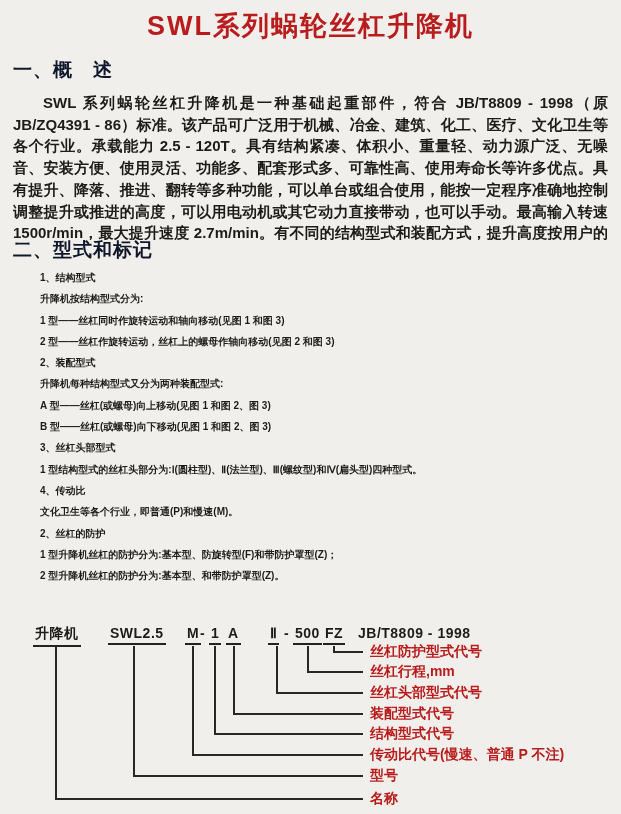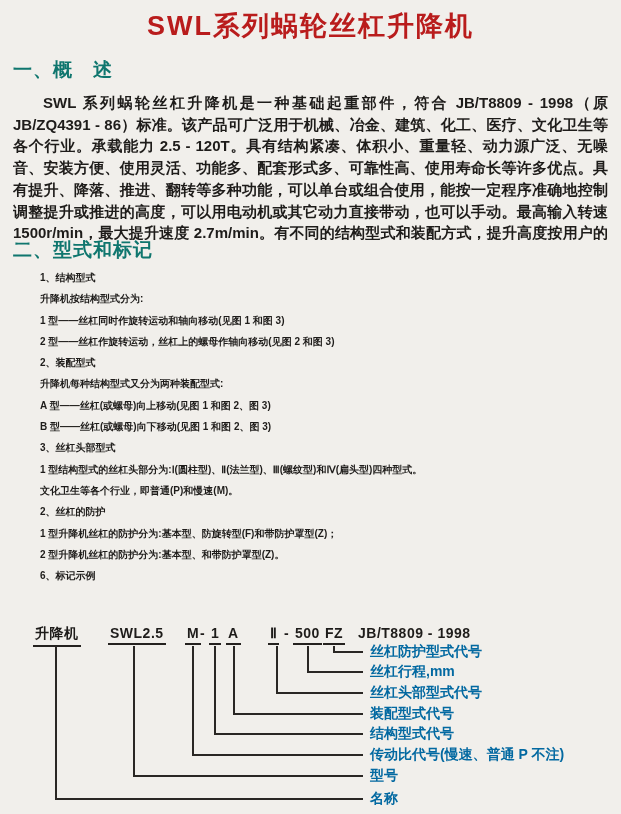--- a/index.html
+++ b/index.html
@@ -13,21 +13,21 @@
   }
   .title{
     position:absolute;top:8px;left:0;right:0;
     text-align:center;
     font-size:27px;font-weight:900;letter-spacing:2px;
     color:#b91c1c;
   }
   .sec-heading{
     position:absolute;left:13px;
     font-size:19px;font-weight:bold;letter-spacing:1px;
-    color:#0f766e;
+    color:#0f172a;
   }
   .sec1{top:57px;}
   .sec2{top:237px;}
   .overview-body{
     position:absolute;top:92px;left:13px;width:595px;height:148px;
     font-size:15px;line-height:21.7px;font-weight:bold;
     text-align:justify;text-indent:2em;
     overflow:hidden;
   }
   .list{
@@ -43,21 +43,21 @@
     position:absolute;top:5px;
     font-size:14px;font-weight:bold;letter-spacing:0.5px;
     white-space:nowrap;
   }
   .code-part.u{border-bottom:2px solid #25221f;padding:0 2px 2px 2px;}
   .vline{position:absolute;width:2px;background:#2a2724;}
   .hline{position:absolute;height:2px;background:#2a2724;}
   .dlabel{
     position:absolute;left:370px;height:17px;line-height:17px;
     font-size:14px;font-weight:bold;white-space:nowrap;
-    color:#0369a1;
+    color:#b91c1c;
   }
 </style>
 </head>
 <body>
 
 <div class="page">
 
   <div class="title">SWL系列蜗轮丝杠升降机</div>
 
   <div class="sec-heading sec1">一、概　述</div>
@@ -70,25 +70,25 @@
     <div>1、结构型式</div>
     <div>升降机按结构型式分为:</div>
     <div>1 型——丝杠同时作旋转运动和轴向移动(见图 1 和图 3)</div>
     <div>2 型——丝杠作旋转运动，丝杠上的螺母作轴向移动(见图 2 和图 3)</div>
     <div>2、装配型式</div>
     <div>升降机每种结构型式又分为两种装配型式:</div>
     <div>A 型——丝杠(或螺母)向上移动(见图 1 和图 2、图 3)</div>
     <div>B 型——丝杠(或螺母)向下移动(见图 1 和图 2、图 3)</div>
     <div>3、丝杠头部型式</div>
     <div>1 型结构型式的丝杠头部分为:Ⅰ(圆柱型)、Ⅱ(法兰型)、Ⅲ(螺纹型)和Ⅳ(扁头型)四种型式。</div>
+    <div>4、传动比</div>
     <div>文化卫生等各个行业，即普通(P)和慢速(M)。</div>
     <div>2、丝杠的防护</div>
     <div>1 型升降机丝杠的防护分为:基本型、防旋转型(F)和带防护罩型(Z)；</div>
     <div>2 型升降机丝杠的防护分为:基本型、和带防护罩型(Z)。</div>
-    <div>6、标记示例</div>
   </div>
 
   <div class="diagram">
 
     <span class="code-part u" style="left:33px">升降机</span>
     <span class="code-part u" style="left:108px">SWL2.5</span>
     <span class="code-part u" style="left:185px">M</span>
     <span class="code-part" style="left:200px">-</span>
     <span class="code-part u" style="left:209px">1</span>
     <span class="code-part u" style="left:226px">A</span>

